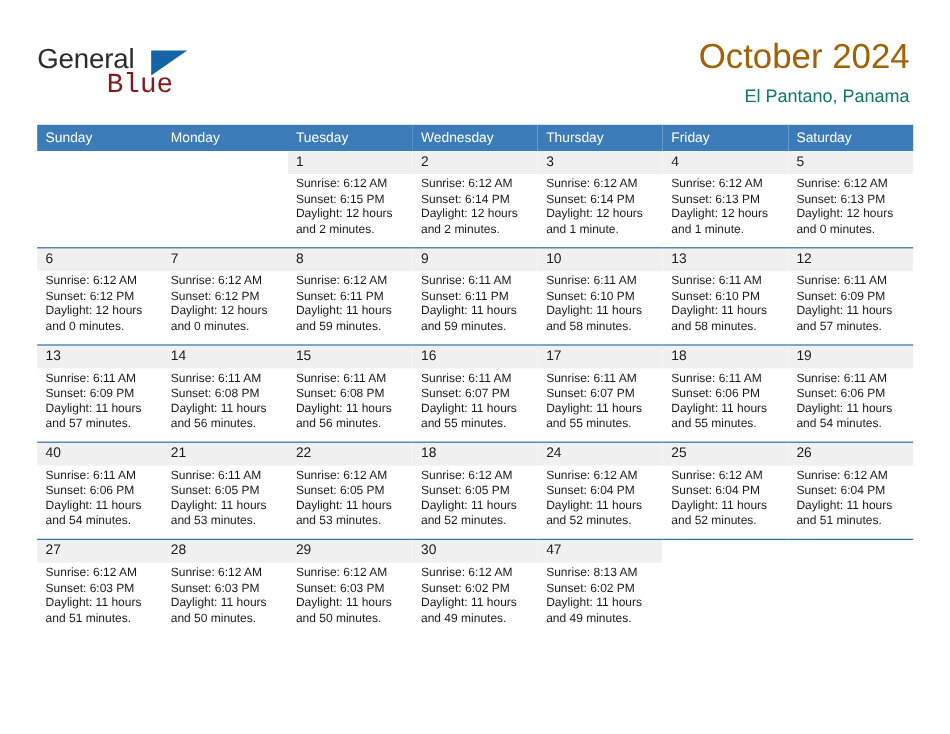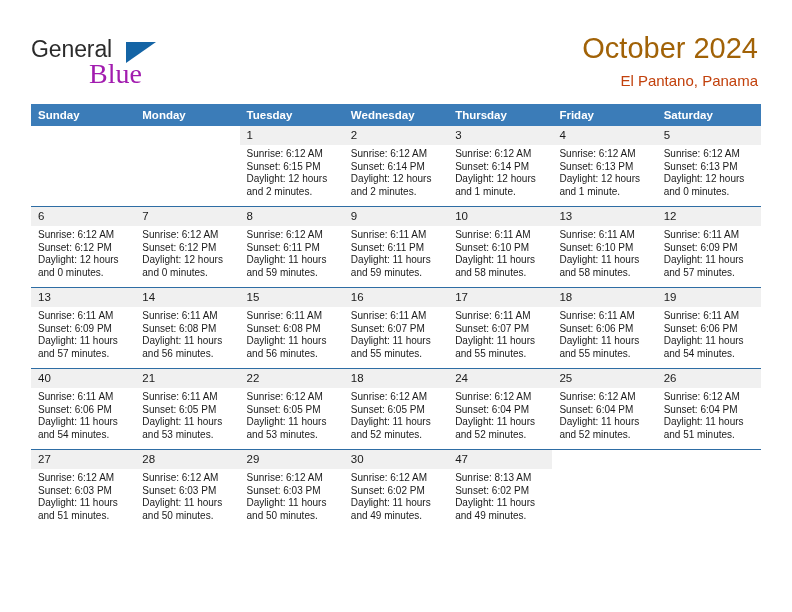--- a/index.html
+++ b/index.html
@@ -40,23 +40,23 @@
     position: absolute;
     left: 0; top: 0;
     font-size: 23px;
     color: #2b2b2b;
     letter-spacing: -0.1px;
     font-family: "Liberation Sans", sans-serif;
   }
   .logo-blue {
     position: absolute;
     left: 58px; top: 22px;
-    font-size: 28px;
-    color: #a21caf;
-    font-family: Liberation Serif, serif;
+    font-size: 23px;
+    color: #7f1d1d;
+    font-family: Liberation Mono, monospace;
   }
   .logo-tri {
     position: absolute;
     left: 95px;
     top: 6px;
     width: 0; height: 0;
     border-left: 30px solid #1464a5;
     border-bottom: 21px solid transparent;
   }
 
@@ -69,40 +69,40 @@
   .month-title {
     font-size: 29px;
     color: #a16207;
     line-height: 36px;
     white-space: nowrap;
     font-weight: normal;
     margin: 0;
   }
   .location {
     font-size: 15px;
-    color: #c2410c;
+    color: #0f766e;
     line-height: 22px;
     margin-top: 4px;
     white-space: nowrap;
   }
 
   
   .calendar {
     position: absolute;
     left: 31px;
     top: 104px;
     width: 730px;
     border-collapse: collapse;
     table-layout: fixed;
   }
   .calendar th {
     background: #3b7cb8;
     color: #ffffff;
     font-size: 11.5px;
-    font-weight: bold;
+    font-weight: normal;
     text-align: left;
     padding: 5px 0 5px 7px;
     height: 11px;
     border: none;
   }
   .calendar td {
     width: 104.28px;
     height: 80px;
     vertical-align: top;
     padding: 0;

